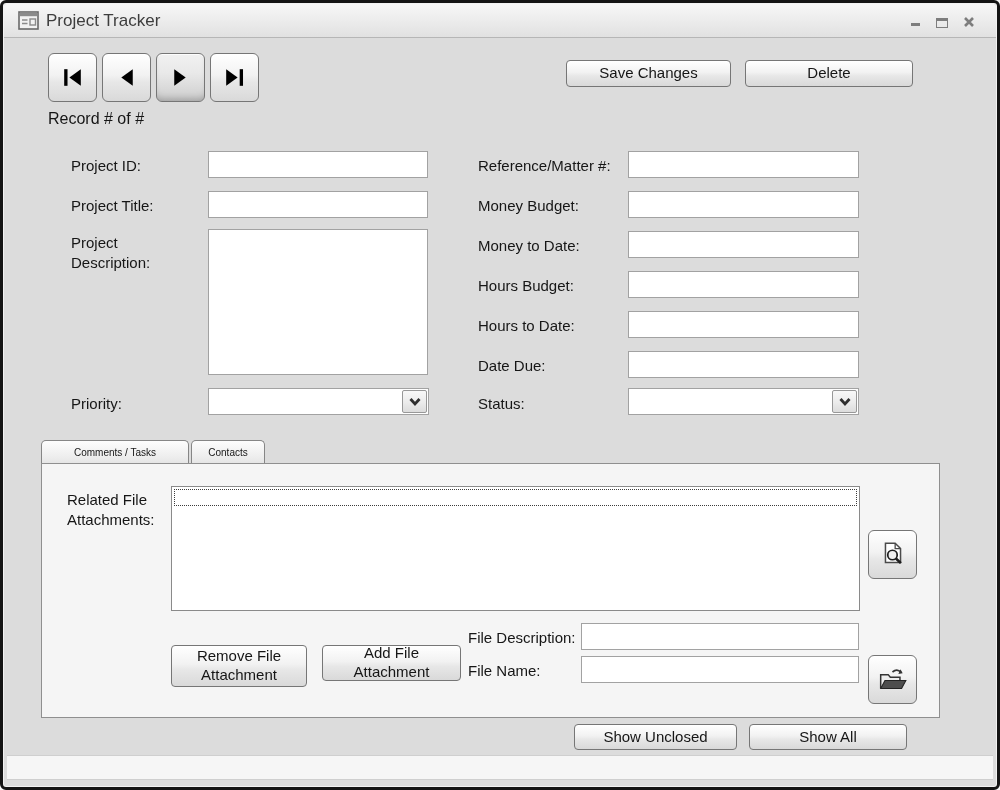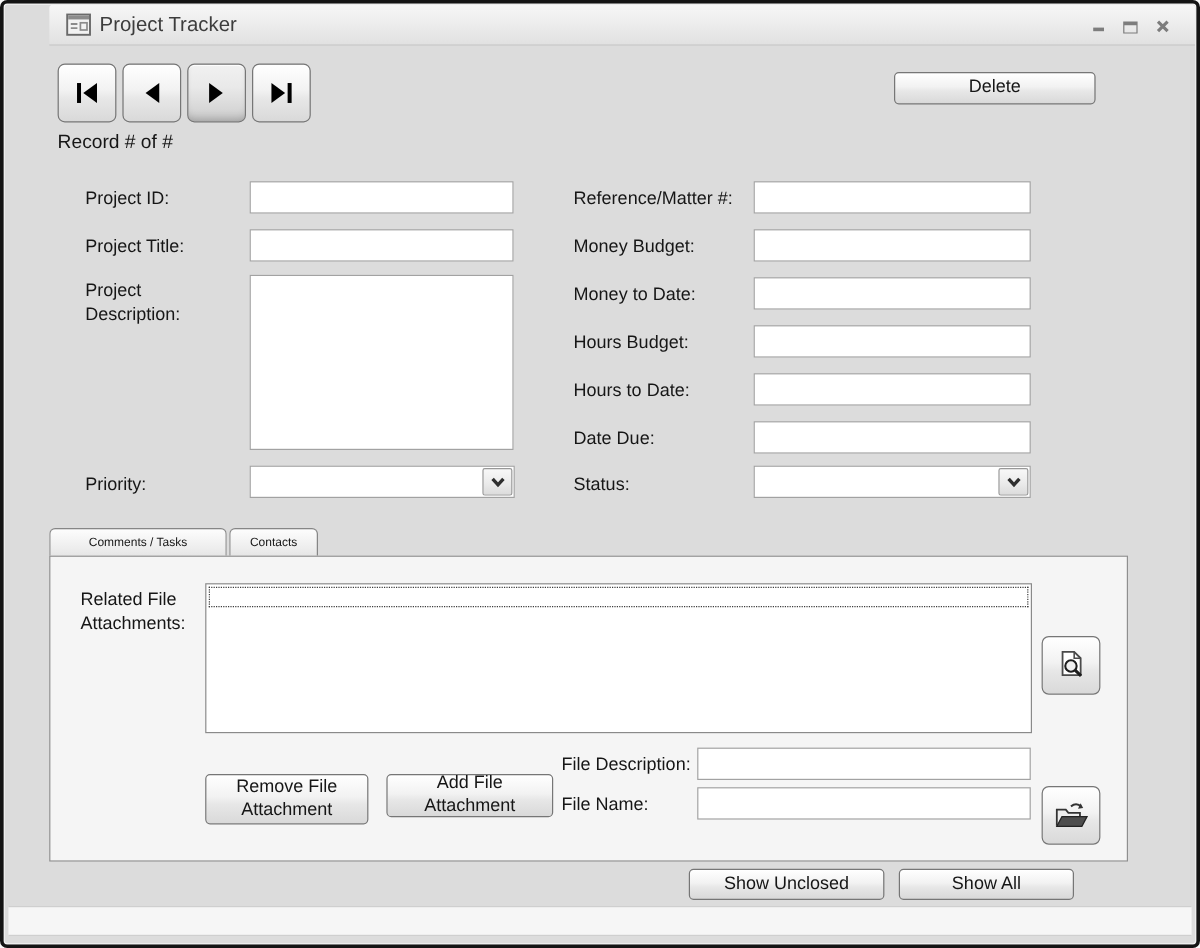--- a/index.html
+++ b/index.html
@@ -1,21 +1,21 @@
 <!DOCTYPE html>
 <html><head>
 <meta charset="utf-8">
 <style>
   html,body{margin:0;padding:0;width:1000px;height:790px;overflow:hidden;background:#fafafa;
     font-family:"Liberation Sans","DejaVu Sans",sans-serif;}
   .window{position:absolute;inset:0;box-sizing:border-box;border:3px solid #141414;border-radius:6px;
     background:#dcdcdc;box-shadow:inset 0 0 0 1px #f2f2f2;}
   
   .titlebar{position:absolute;left:1px;right:1px;top:1px;height:33px;border-radius:3px 3px 0 0;
-    background:linear-gradient(#f7f7f7,#ebebeb 55%,#e1e1e1);border-bottom:1px solid #b6b6b6;margin-left:37px;}
+    background:linear-gradient(#f7f7f7,#ebebeb 55%,#e1e1e1);border-bottom:1px solid #b6b6b6;}
   .win-icon{position:absolute;left:14px;top:7px;width:21px;height:19px;}
   .title-text{position:absolute;left:42px;top:7px;font-size:17px;color:#3d3d3d;}
   .win-controls{position:absolute;right:20px;top:9px;display:flex;gap:13px;align-items:center;height:16px;}
   .ctl{width:14px;height:14px;display:flex;align-items:flex-end;justify-content:center;cursor:default;}
   .ctl-min i{display:block;width:9px;height:3px;background:#7d7d7d;margin-bottom:2px;}
   .ctl-max i{display:block;width:12px;height:10px;box-sizing:border-box;border:1px solid #7d7d7d;border-top:3px solid #7d7d7d;}
   
   .btn{position:absolute;box-sizing:border-box;border:1px solid #767676;border-radius:4px;
     background:linear-gradient(#ffffff,#f2f2f2 45%,#e7e7e7 60%,#d9d9d9);
     font-family:inherit;font-size:15px;color:#161616;box-shadow:inset 0 1px 0 #fff;
@@ -100,20 +100,21 @@
     </svg>
   </button>
   <button class="btn navbtn" style="left:207px">
     <svg viewBox="0 0 26 22" width="27" height="23">
       <polygon points="5,3 5,19 16,11" fill="#000"></polygon>
         <rect x="18" y="3" width="3.2" height="16" fill="#000"></rect>
     </svg>
   </button>
   <div class="record-label">Record # of #</div>
 
+  <button class="btn" style="left:563px;top:57px;width:165px;height:27px">Save Changes</button>
   <button class="btn" style="left:742px;top:57px;width:168px;height:27px">Delete</button>
 
   <span class="lbl" style="left:68px;top:153px">Project ID:</span>
   <input class="tb" style="left: 205px; top: 148px; width: 220px;" value="">
 
   <span class="lbl" style="left:68px;top:193px">Project Title:</span>
   <input class="tb" style="left: 205px; top: 188px; width: 220px;" value="">
 
   <span class="lbl" style="left:68px;top:230px;width:112px">Project Description:</span>
   <textarea class="tb" style="left: 205px; top: 226px; width: 220px; height: 146px;"></textarea>
@@ -186,16 +187,16 @@
   <button class="btn iconbtn" style="left:865px;top:652px;position:absolute">
     <svg viewBox="0 0 28 24" width="30" height="26">
       <path d="M2.5 19.5 V7 h7 l2 2.5 h9 v3" fill="#ededed" stroke="#333" stroke-width="1.4"></path>
       <path d="M6.5 12.5 h19.5 l-4 7.5 H2.5 z" fill="#4d4d4d" stroke="#222" stroke-width="1"></path>
       <path d="M13.5 4.5 q4.5 -3.5 8 0.5" fill="none" stroke="#333" stroke-width="1.6"></path>
       <path d="M21 2 l2 3.8 -4 0.6 z" fill="#333"></path>
     </svg>
   </button>
 
   <button class="btn" style="left:571px;top:721px;width:163px;height:26px">Show Unclosed</button>
-  <button class="btn" style="left:746px;top:721px;width:146px;height:26px">Show All</button>
+  <button class="btn" style="left:746px;top:721px;width:158px;height:26px">Show All</button>
 
   <div class="statusbar"></div>
 </div>
 
 </body></html>

